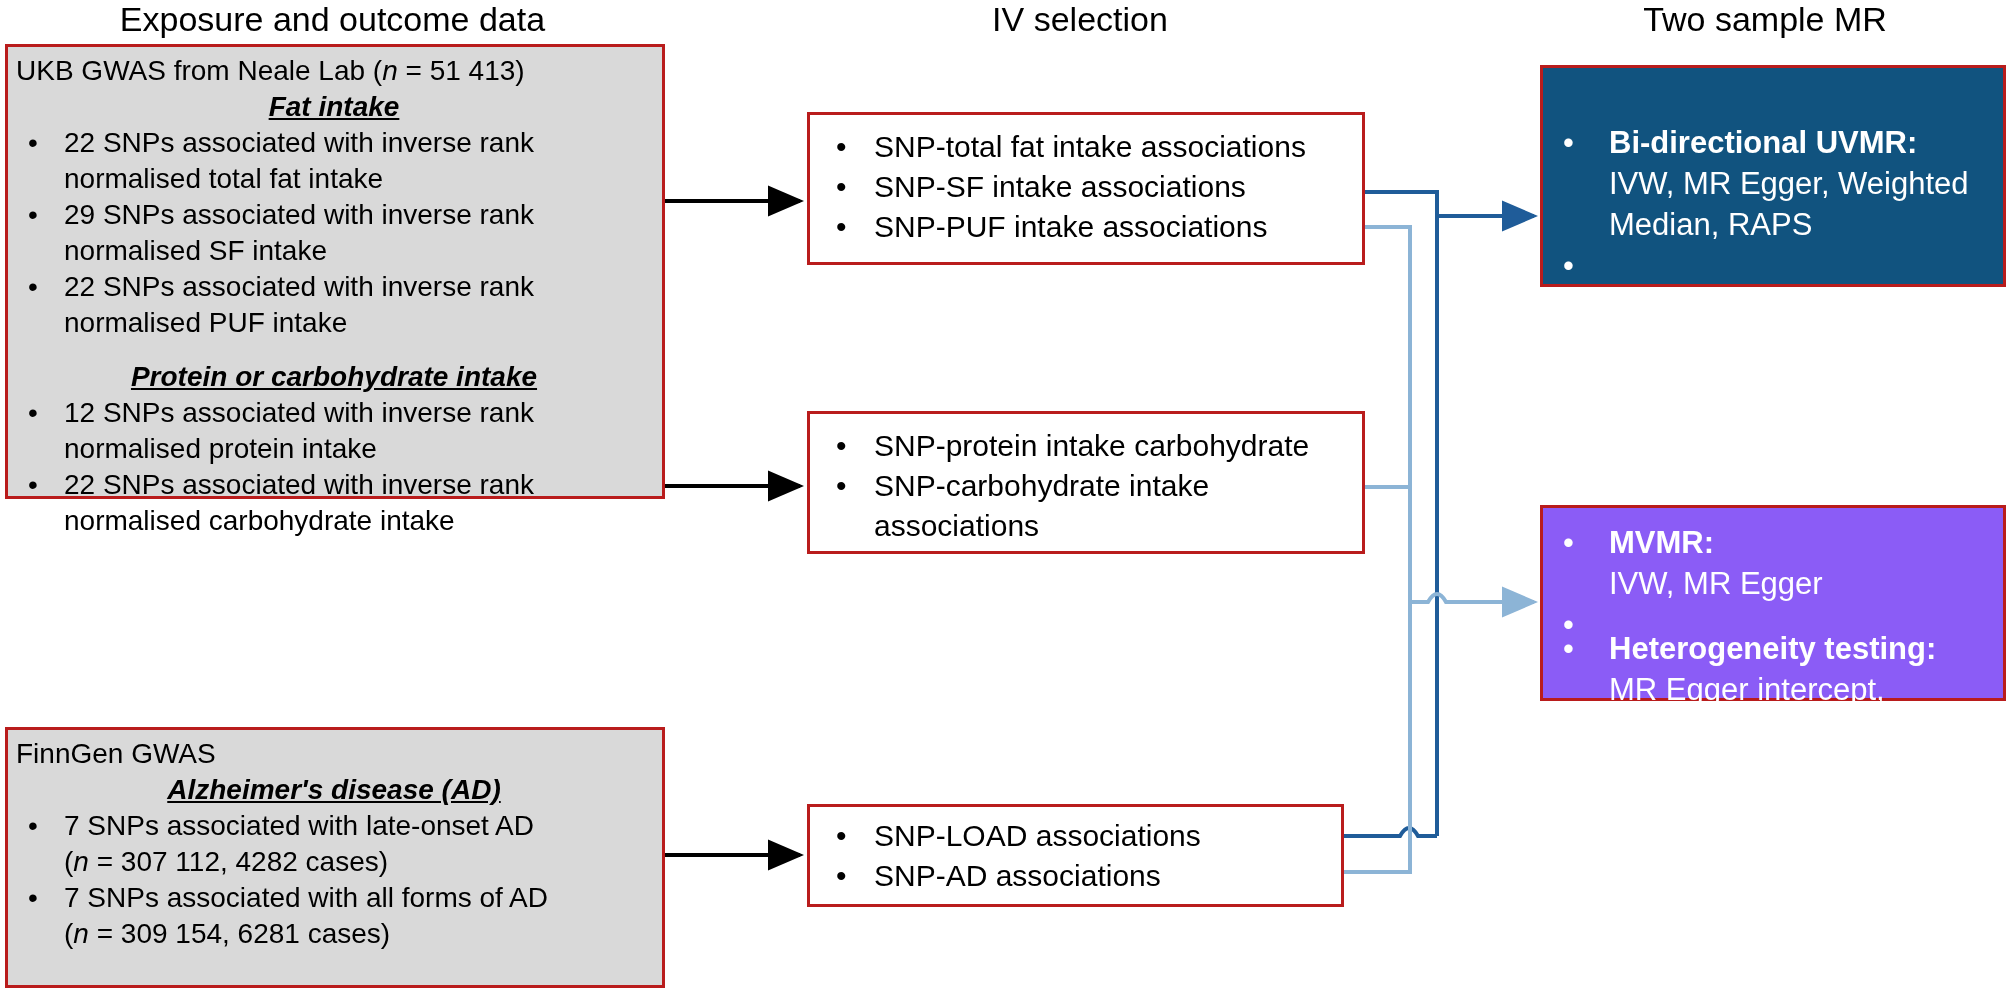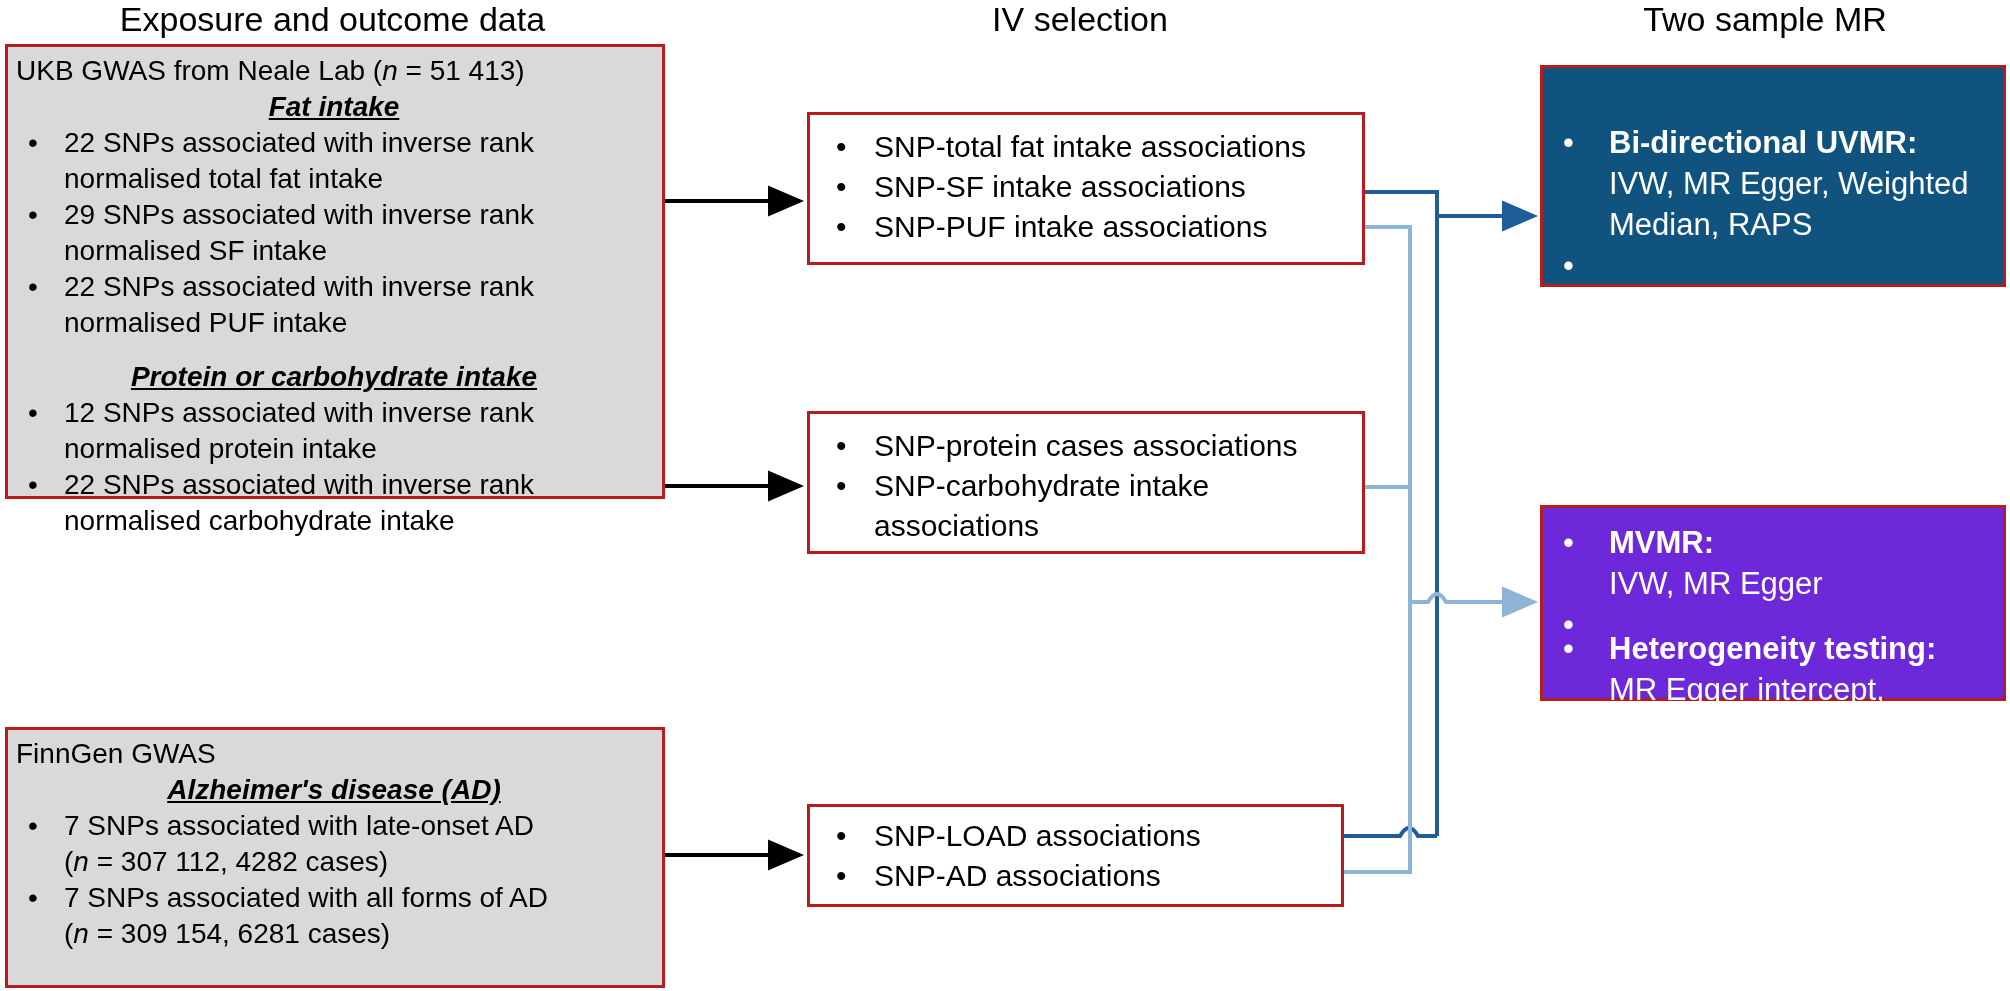--- a/index.html
+++ b/index.html
@@ -34,21 +34,21 @@
 
   
   .box {
     position: absolute;
     box-sizing: border-box;
     border: 3px solid #b91c1c;
   }
   .box.gray  { background: #d9d9d9; }
   .box.white { background: #ffffff; }
   .box.navy  { background: #11537f; }
-  .box.steel { background: #6d28d9; }
+  .box.steel { background: #8b5cf6; }
 
   .box-inner {
     padding: 8px 14px 8px 10px;
   }
 
   
   .plain {
     font-size: 28px;
     line-height: 36px;
     white-space: nowrap;
@@ -175,21 +175,21 @@
         <li>SNP-total fat intake associations</li>
         <li>SNP-SF intake associations</li>
         <li>SNP-PUF intake associations</li>
       </ul>
     </div>
   </div>
 
   <div class="box white iv" id="iv-box-macro" style="left:807px; top:411px; width:558px; height:143px;">
     <div class="box-inner" style="padding:12px 10px 10px 8px;">
       <ul class="bullets">
-        <li>SNP-protein cases associations</li>
+        <li>SNP-protein intake carbohydrate</li>
         <li style="white-space:normal; max-width:430px;">SNP-carbohydrate intake associations</li>
       </ul>
     </div>
   </div>
 
   <div class="box white iv" id="iv-box-ad" style="left:807px; top:804px; width:537px; height:103px;">
     <div class="box-inner" style="padding:9px 10px 10px 8px;">
       <ul class="bullets">
         <li>SNP-LOAD associations</li>
         <li>SNP-AD associations</li>

